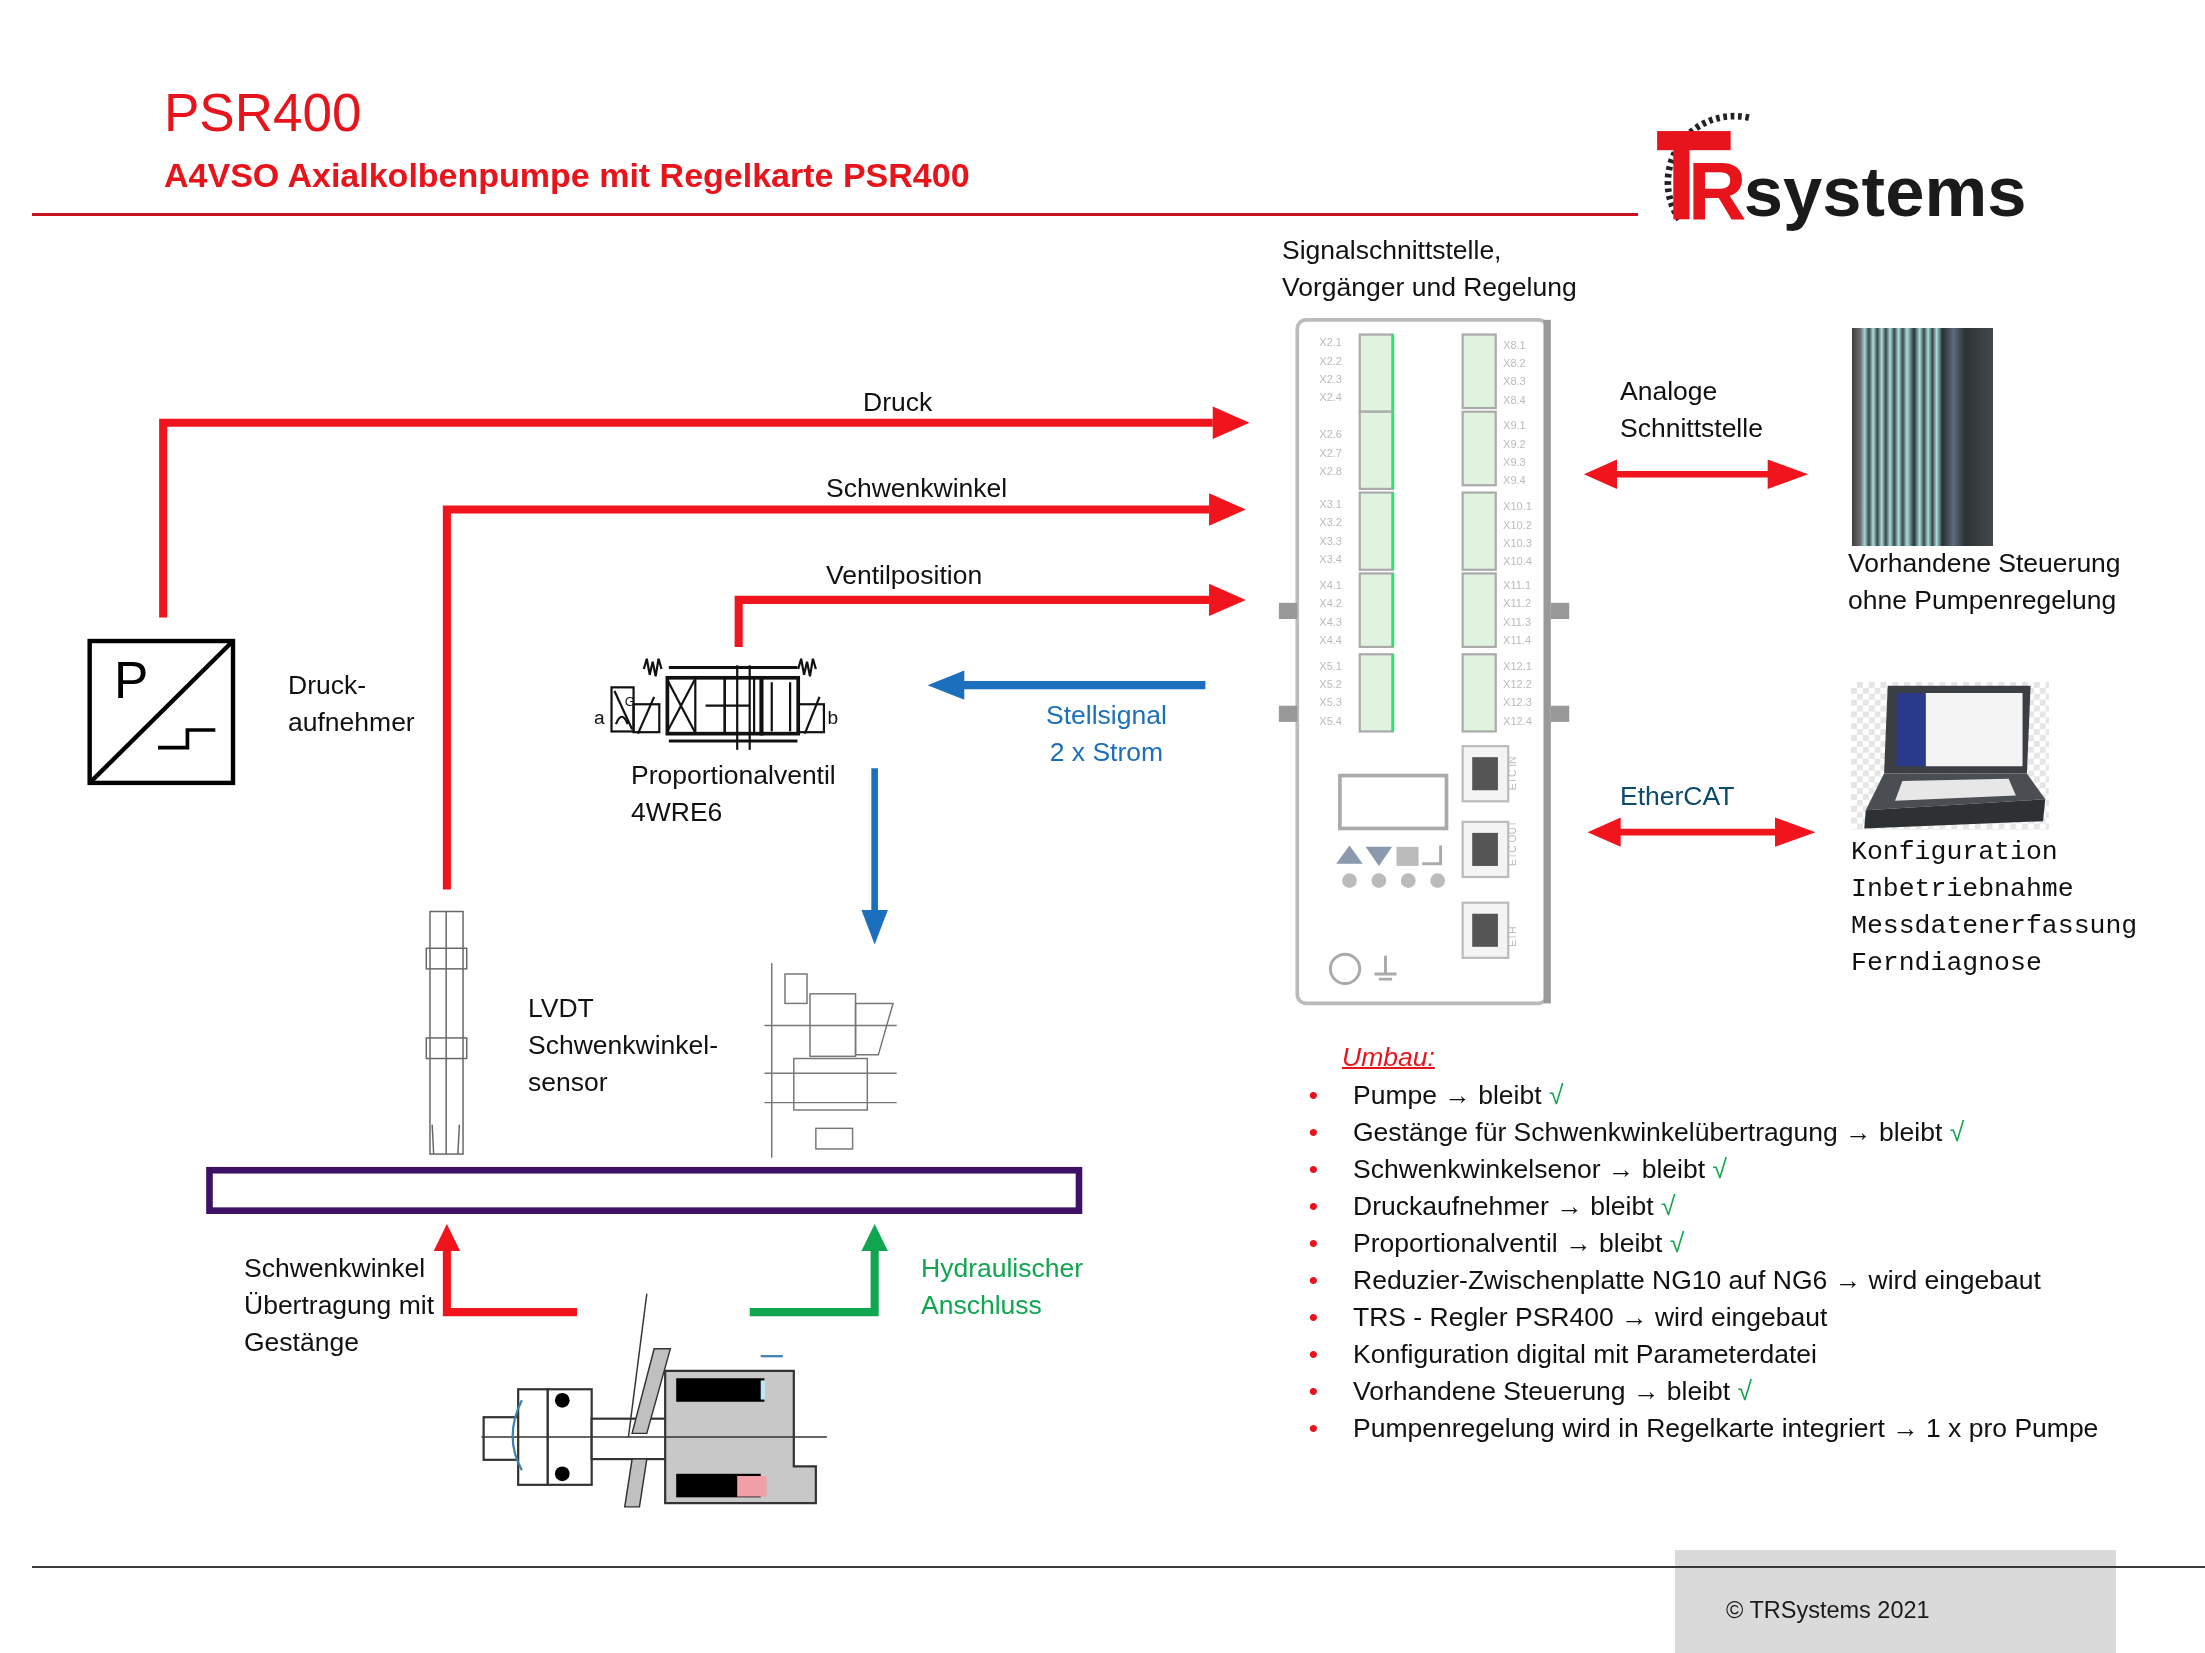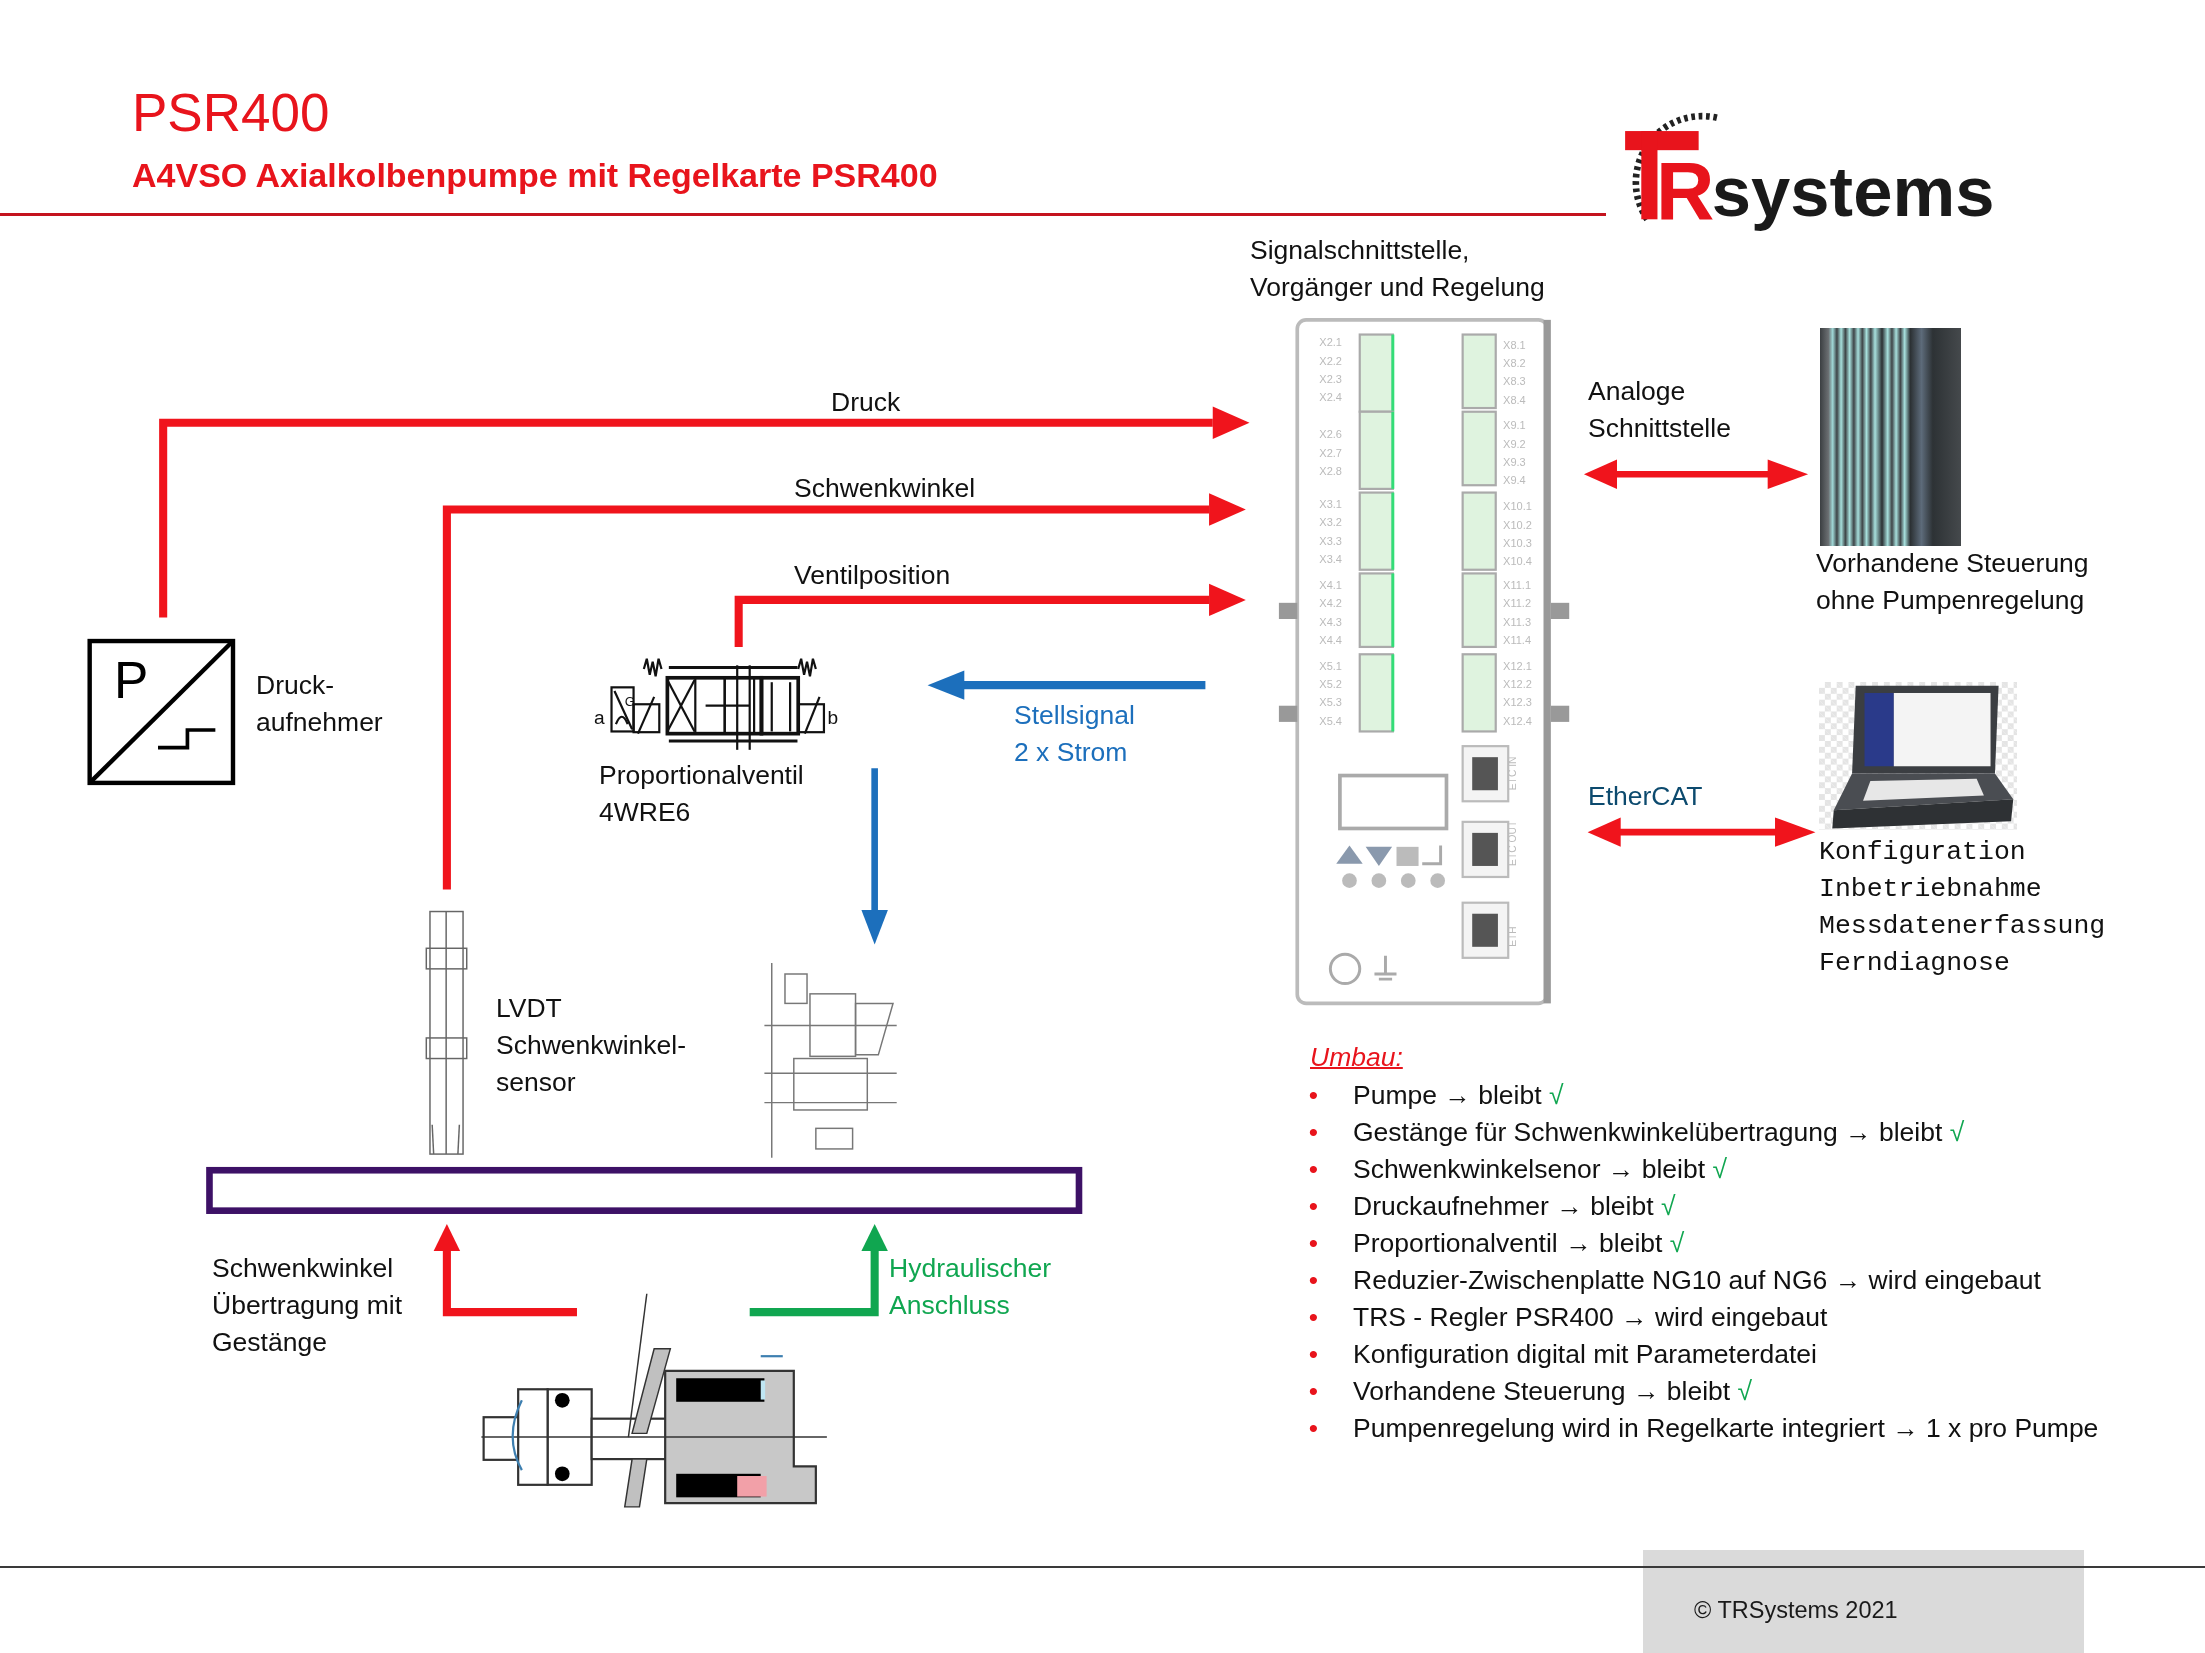--- a/index.html
+++ b/index.html
@@ -1,27 +1,27 @@
 <!DOCTYPE html>
 <html style="font-size:11.8px"><head>
 <meta charset="utf-8">
 <style>
   html, body { margin:0; padding:0; background:#ffffff; }
   body { width:2205px; height:1654px; position:relative; overflow:hidden;
          font-family:"Liberation Sans", "DejaVu Sans", sans-serif; color:#111; }
-  .abs { position:absolute; }
+  .abs { position:absolute;margin-left:32px; }
   .title { left:132px; top:82px; font-size:53px; color:#e8141c; }
   .subtitle { left:132px; top:156px; font-size:34px; font-weight:bold; color:#e8141c; }
   .title-rule { left:0; top:213px; width:1606px; height:2.9px; background:#c4131e; }
   .footer-rule { left:0; top:1566px; width:2205px; height:2.2px; background:#3a3a3a; }
   .footer-box { left:1643px; top:1550px; width:441px; height:104px; background:#dadada; }
   .footer-text { left:1694px; top:1597px; font-size:23.5px; color:#1a1a1a; }
   .lbl { font-size:26.5px; line-height:37px; color:#111; }
   .center { text-align:left; }
-  .blue { color:#1c6fbc; }
+  .blue { color:#1c6fbc;text-align:center; }
   .green { color:#10a650; }
   .red { color:#0c4a6e; }
   svg { position:absolute; left:0; top:0; }
   .umbau-title { left:1310px; top:1042px; font-size:26.5px; color:#e8141c; text-decoration:underline; text-decoration-thickness:2.2px;font-style:italic; }
   .umbau-list { left:1305px; top:1077px; width:882px; margin:0; padding:0; list-style:none; }
   .umbau-list li { position:relative; font-size:26.5px; line-height:37px; padding-left:48px; }
   .umbau-list li.sub { padding-left:40px; }
   .umbau-list li .bullet { position:absolute; left:3.7px; top:0; color:#e8141c; }
   .check { color:#10a650; }
   .logo { left:1625px; top:109px; width:412px; height:125px; }

